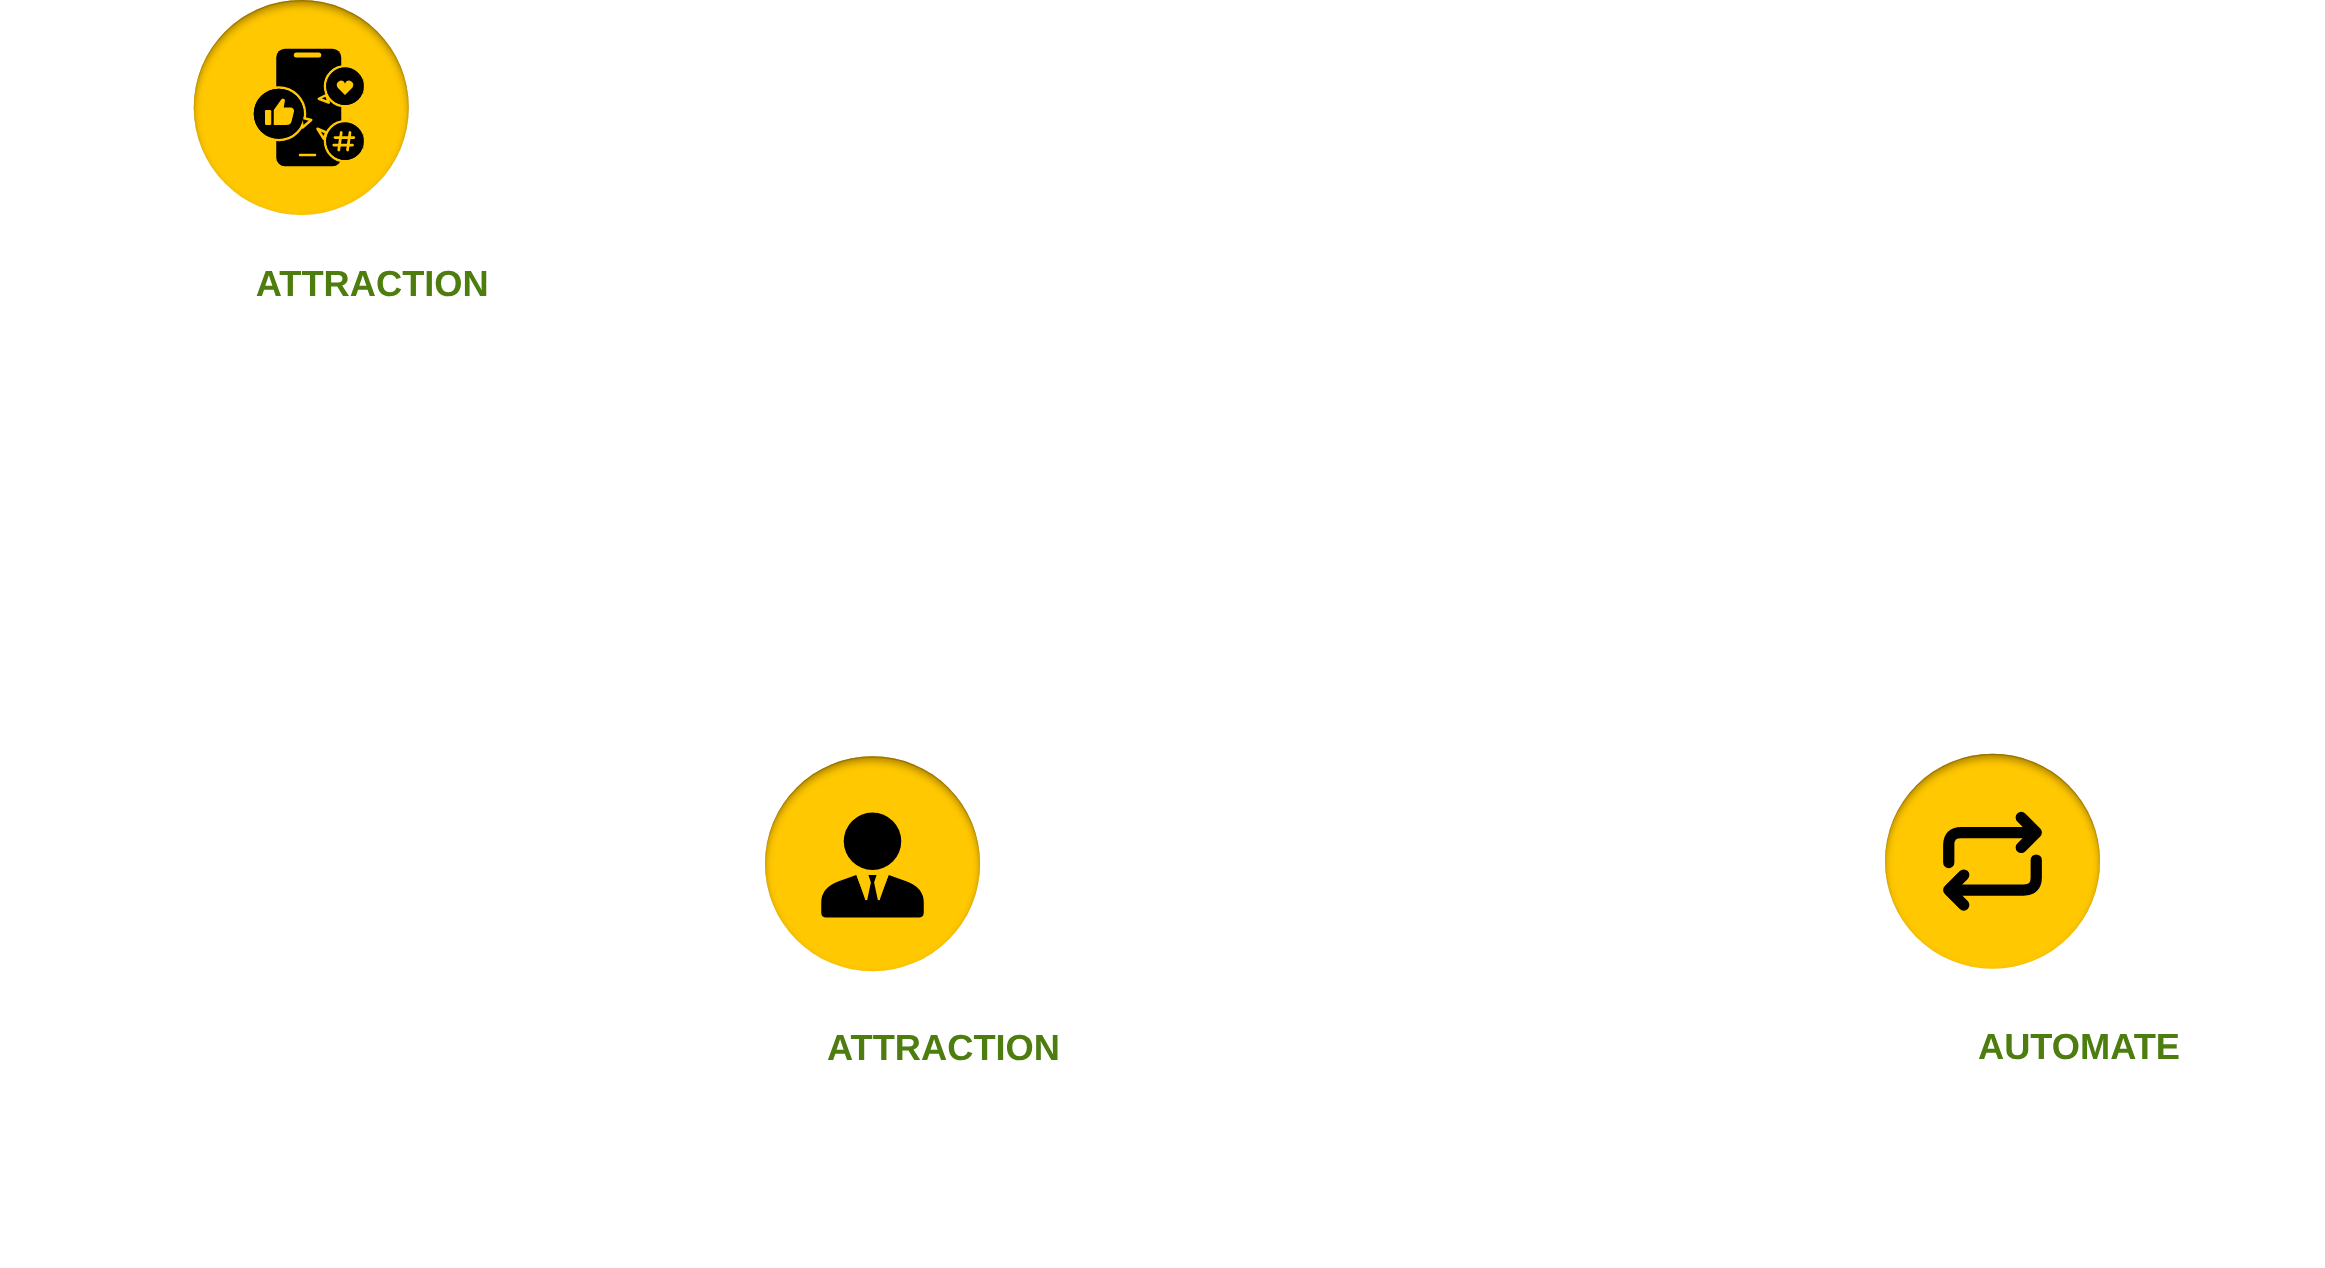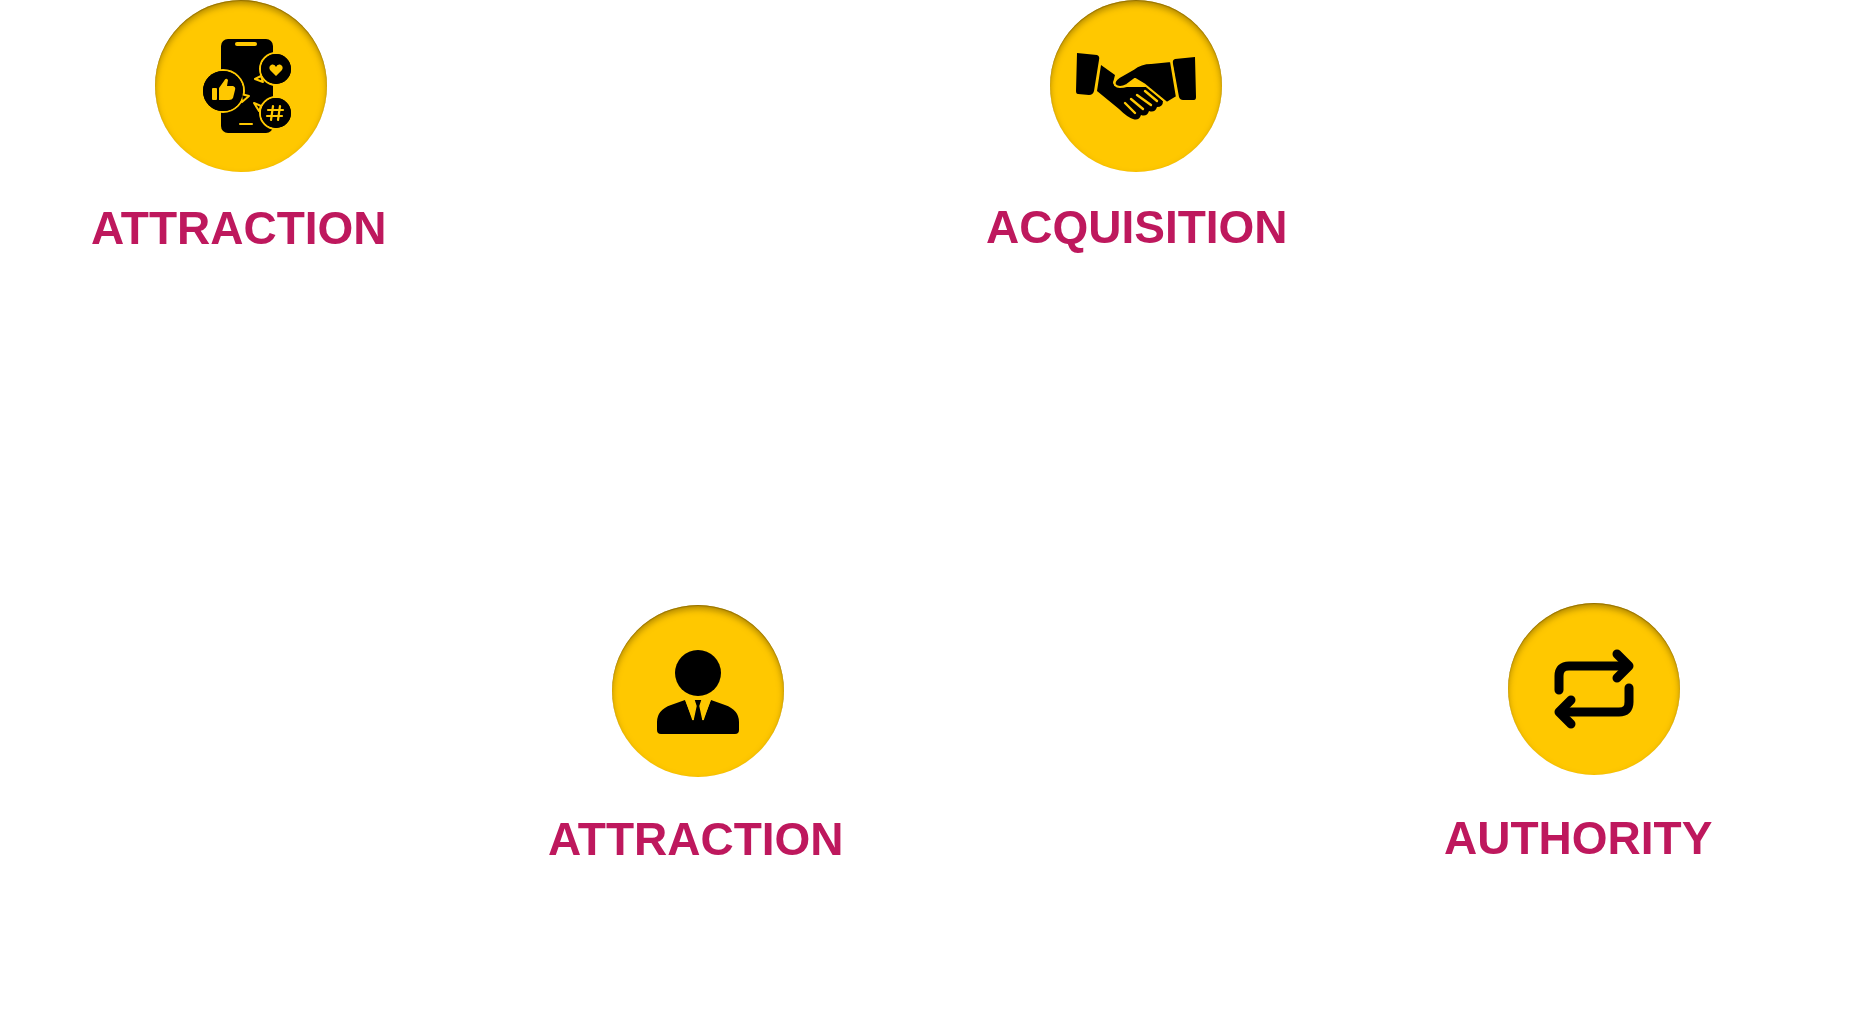--- a/index.html
+++ b/index.html
@@ -38,26 +38,26 @@
       align-items: center;
       justify-content: center;
     }
     .circle svg {
       display: block;
     }
     .label {
       position: absolute;
       left: 0;
       width: 300px;
-      text-align: left;
+      text-align: right;
       font-family: "Liberation Sans", sans-serif;
       font-weight: 700;
-      font-size: 46px;
+      font-size: 29px;
       line-height: 39px;
-      color: #be185d;
+      color: #4d7c0f;
       white-space: nowrap;
     }
 
     
     #item-attraction { left: 91px;  top: 0px; }
     #item-attraction .label { top: 209px; }
 
     #item-acquisition { left: 986px; top: 0px; }
     #item-acquisition .label { top: 208px; }
 
@@ -100,42 +100,20 @@
           <line x1="82" y1="70" x2="80" y2="84"></line>
           <line x1="89" y1="70" x2="87" y2="84"></line>
           <line x1="77" y1="74" x2="92" y2="74"></line>
           <line x1="76" y1="80" x2="91" y2="80"></line>
         </g>
       </svg>
     </div>
     <div class="label">ATTRACTION</div>
   </div>
 
-  <div class="item" id="item-acquisition">
-    <div class="circle">
-      <svg width="122" height="72" viewBox="0 0 122 72" style="margin-top:2px">
-
-        <path d="M2 2 L22 4 Q25 5 24 9 L19 40 Q18 44 14 44 L3 43 Q1 43 1 40 Z" fill="#000"></path>
-
-        <path d="M120 6 L100 8 Q97 9 98 13 L104 46 Q105 49 108 49 L119 49 Q121 49 121 46 Z" fill="#000"></path>
-
-        <path d="M26 14 L22 40 L44 58 Q52 66 58 68 Q64 70 66 64 Q72 66 74 60 Q80 62 82 56 Q88 56 88 50 L72 36 L52 36 Q42 38 38 32 L40 24 Z" fill="#000"></path>
-
-        <path d="M96 10 L76 12 Q66 12 58 18 L44 26 Q38 30 40 34 Q44 38 52 34 L60 28 L70 34 L92 52 L102 46 Z" fill="#000" stroke="#FFC800" stroke-width="2.2" stroke-linejoin="round"></path>
-
-        <g stroke="#FFC800" stroke-width="2.4" stroke-linecap="round">
-          <line x1="50" y1="52" x2="60" y2="62"></line>
-          <line x1="56" y1="48" x2="68" y2="58"></line>
-          <line x1="62" y1="44" x2="76" y2="54"></line>
-          <line x1="70" y1="40" x2="82" y2="50"></line>
-        </g>
-      </svg>
-    </div>
-    <div class="label">ACQUISITION</div>
-  </div>
 
   <div class="item" id="item-authority">
     <div class="circle">
       <svg width="86" height="90" viewBox="0 0 86 90" style="margin-top:4px">
 
         <circle cx="43" cy="25" r="23" fill="#000"></circle>
 
         <path d="M2 82 L2 74 Q2 62 16 57 L30 52 L38 72 L43 62 L48 72 L56 52 L70 57 Q84 62 84 74 L84 82 Q84 86 80 86 L6 86 Q2 86 2 82 Z" fill="#000"></path>
 
         <path d="M39 52 L47 52 L45 58 L48 72 L43 80 L38 72 L41 58 Z" fill="#000"></path>
@@ -156,16 +134,16 @@
         <g fill="none" stroke="#000" stroke-width="9" stroke-linecap="round" stroke-linejoin="round">
 
           <path d="M8 44 L8 30 Q8 20 18 20 L76 20"></path>
           <path d="M66 8 L78 20 L66 32"></path>
 
           <path d="M78 42 L78 56 Q78 66 68 66 L10 66"></path>
           <path d="M20 54 L8 66 L20 78"></path>
         </g>
       </svg>
     </div>
-    <div class="label">AUTHORITY</div>
+    <div class="label">AUTOMATE</div>
   </div>
 
 </div>
 
 </body></html>

